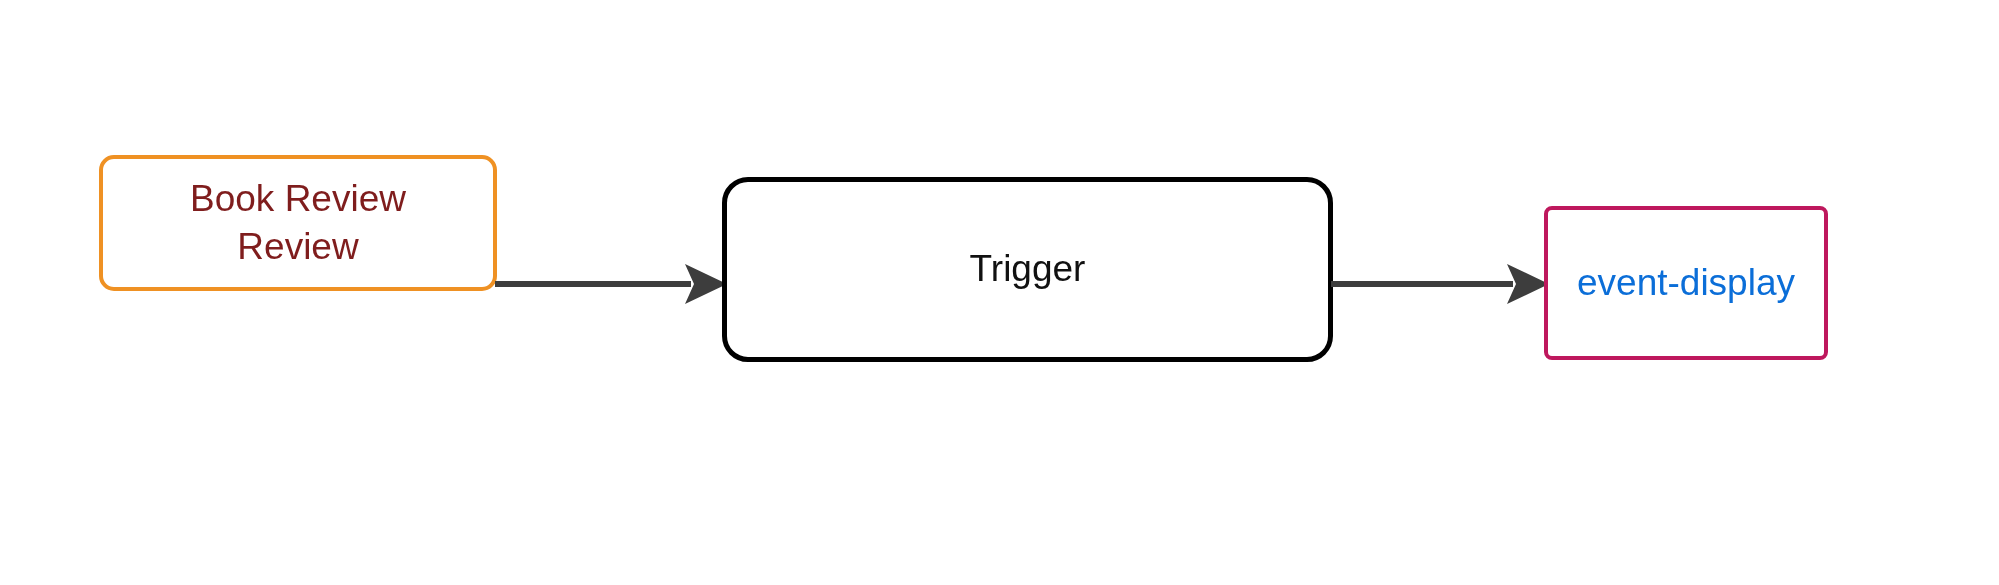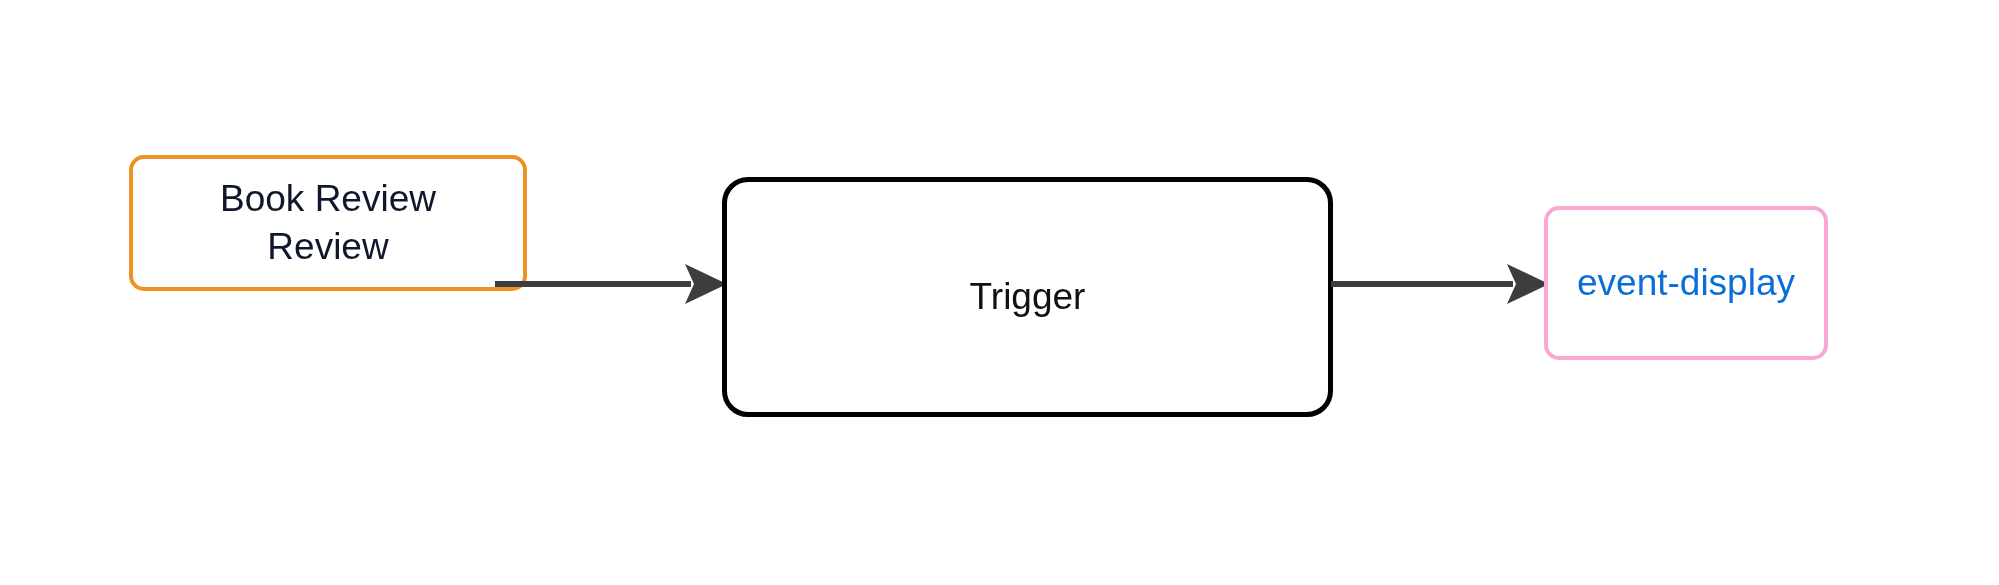--- a/index.html
+++ b/index.html
@@ -37,46 +37,45 @@
   }
 
   
   #node-broker {
     left: 99px;
     top: 155px;
     width: 398px;
     height: 136px;
     border: 4px solid #ef9123;
     border-radius: 15px;
-    color: #0f172a;
+    color: #7f1d1d;
     font-size: 37px;
-    margin-left: 30px;
   }
 
   
   #node-trigger {
     left: 722px;
     top: 177px;
     width: 611px;
-    height: 240px;
+    height: 185px;
     border: 5px solid #000000;
     border-radius: 26px;
     color: #111111;
     font-size: 37px;
     text-align: right;
   }
 
   
   #node-sink {
     left: 1544px;
     top: 206px;
     width: 284px;
     height: 154px;
-    border: 4px solid #f9a8d4;
-    border-radius: 15px;
+    border: 4px solid #be185d;
+    border-radius: 8px;
     color: #0b6ed8;
     font-size: 37px;
   }
 
   
   .connector {
     position: absolute;
     pointer-events: none;
   }
   .connector svg {

